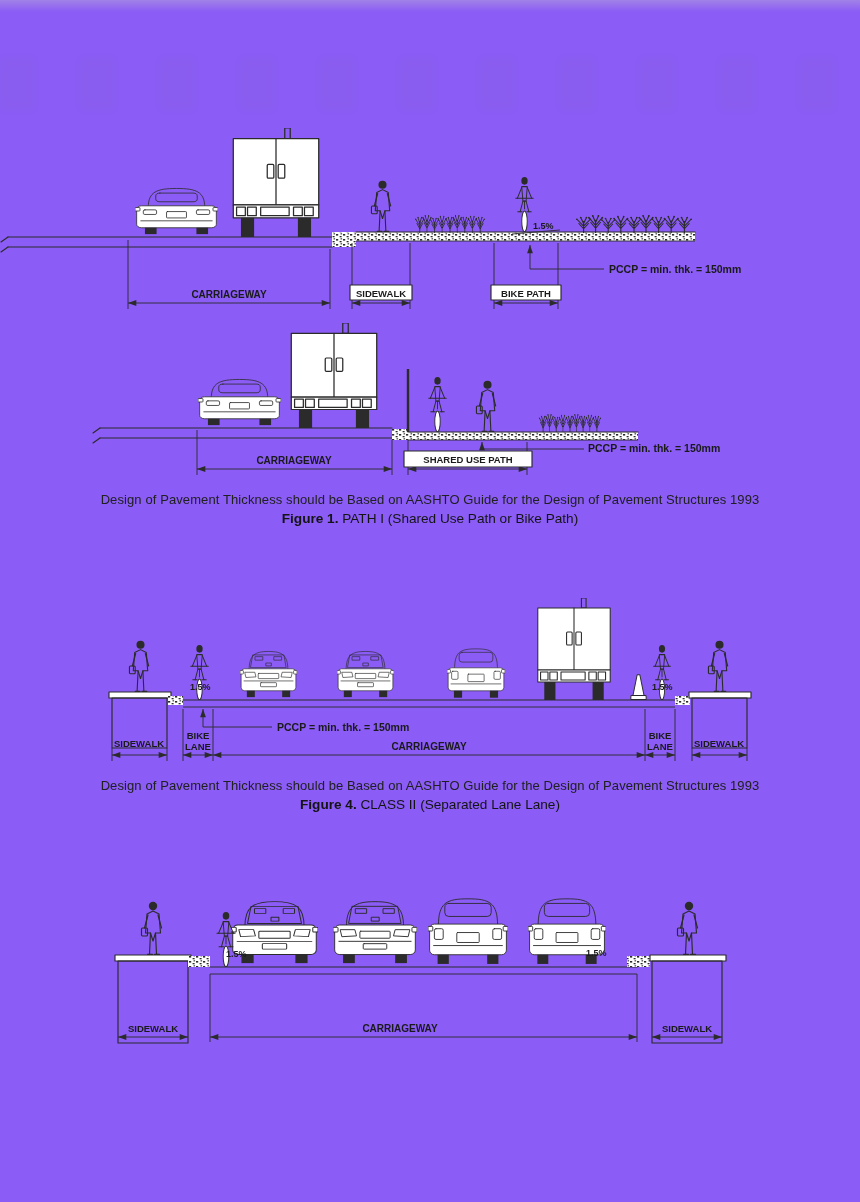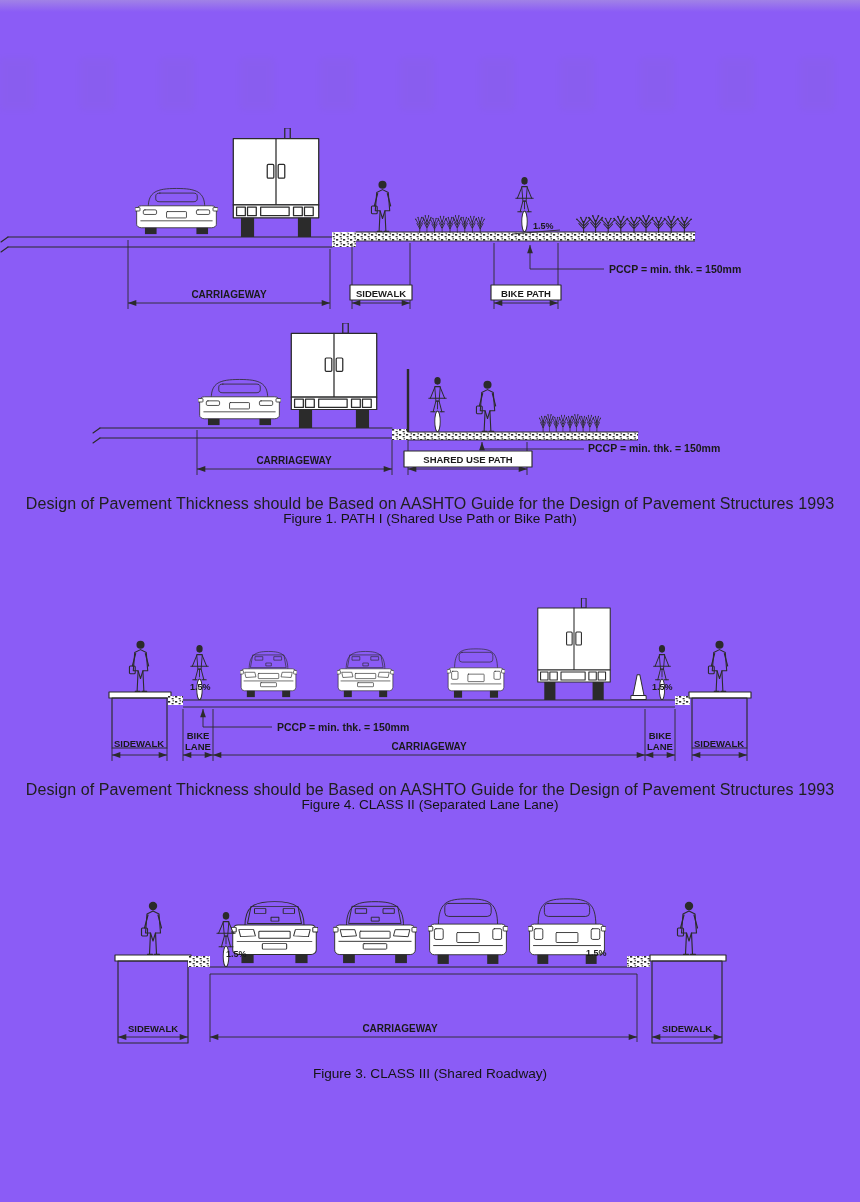--- a/index.html
+++ b/index.html
@@ -6,25 +6,25 @@
   .page{position:relative;width:860px;height:1202px;background:#8b5cf6;overflow:hidden;
         font-family:"Liberation Sans",sans-serif;color:#1c1c1c;}
   .scan-top{position:absolute;top:0;left:0;right:0;height:12px;
         background:linear-gradient(#c9c9c9,transparent);opacity:.35;}
   .scan-smudge{position:absolute;top:58px;left:0;right:0;height:52px;opacity:.05;
         background:repeating-linear-gradient(90deg,#777 0 34px,transparent 34px 80px);
         filter:blur(3px);}
   .fig-svg{position:absolute;left:0;}
   #svg1{top:118px;} #svg2{top:575px;} #svg3{top:870px;}
   .note{position:absolute;left:0;width:100%;text-align:center;
-        font-size:16px;font-weight:400;color:#202020;letter-spacing:.1px;}
+        font-size:13px;font-weight:400;color:#202020;letter-spacing:.1px;}
   #note1{top:479px;} #note2{top:765px;}
   .caption{position:absolute;left:0;width:100%;text-align:center;font-size:13.6px;color:#141414;}
   #cap1{top:511px;} #cap2{top:797px;} #cap3{top:1066px;}
-  .cap-label{font-weight:400;}
+  .cap-label{font-weight:700;}
   
   .s{fill:none;stroke:#2b2b2b;stroke-width:1.15;stroke-linejoin:round;stroke-linecap:round;}
   .w{fill:#ffffff;stroke:#2b2b2b;stroke-width:1.15;stroke-linejoin:round;}
   .f{fill:#2b2b2b;stroke:none;}
   .band{fill:url(#stip);stroke:none;}
   .thin{fill:none;stroke:#2b2b2b;stroke-width:0.9;}
   .post{fill:none;stroke:#2b2b2b;stroke-width:2.4;}
   .lbl{font:700 9.5px "Liberation Sans",sans-serif;fill:#1a1a1a;}
   .lbl10{font:700 10px "Liberation Sans",sans-serif;fill:#1a1a1a;}
   .pccp{font:700 10.5px "Liberation Sans",sans-serif;fill:#1a1a1a;}
@@ -339,17 +339,13 @@
       <line class="thin" x1="637" y1="104" x2="637" y2="172"></line>
       <line class="thin" x1="118" y1="167" x2="188" y2="167" marker-start="url(#arw)" marker-end="url(#arw)"></line>
       <line class="thin" x1="210" y1="167" x2="637" y2="167" marker-start="url(#arw)" marker-end="url(#arw)"></line>
       <line class="thin" x1="652" y1="167" x2="722" y2="167" marker-start="url(#arw)" marker-end="url(#arw)"></line>
       <text class="lbl" x="153" y="162" text-anchor="middle">SIDEWALK</text>
       <text class="lbl10" x="400" y="162" text-anchor="middle">CARRIAGEWAY</text>
       <text class="lbl" x="687" y="162" text-anchor="middle">SIDEWALK</text>
     </g>
   </svg>
 
-  <div id="cap3" class="caption">
-    <span class="cap-label">Figure 3.</span>
-    <span class="cap-title">CLASS III (Shared Roadway)</span>
-  </div>
 </div>
 
 </body></html>

